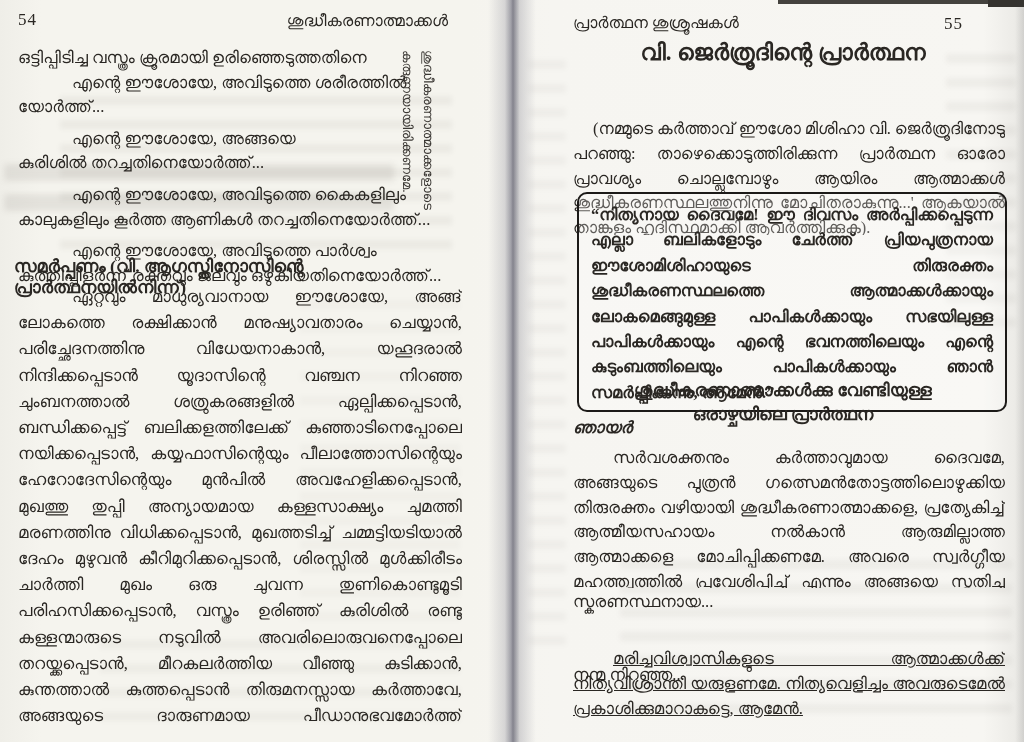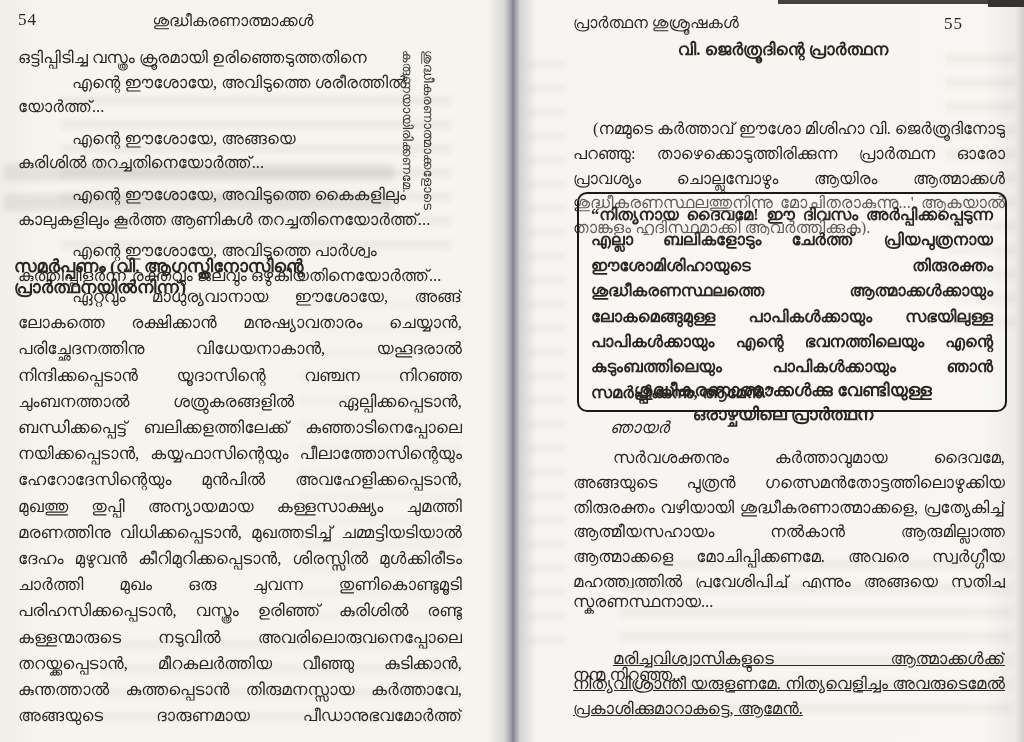--- a/index.html
+++ b/index.html
@@ -7,49 +7,49 @@
     position:relative;
     width:1024px;height:742px;
     background:linear-gradient(90deg,#efeee8 0%,#f5f4ee 4%,#f5f4ee 46%,#f6f5f1 54%,#f7f6f2 96%,#e9e8e4 100%);
     overflow:hidden;
     font-family:"Liberation Serif","DejaVu Serif",serif;
     color:#2a2723;
   }
   .abs{position:absolute;}
   
   .pagenum-left{left:18px;top:10px;font-size:17px;letter-spacing:1px;}
-  .runhead-left{left:18px;top:12px;width:430px;text-align:center;font-size:16px;}
+  .runhead-left{left:18px;top:12px;width:430px;text-align:right;font-size:16px;}
   .stanzas{left:18px;top:46px;width:438px;font-size:16.6px;line-height:24.6px;}
   .stanza{margin-bottom:7px;}
   .line.indent{padding-left:54px;}
   .sec-head-left{left:14px;top:256px;width:446px;text-align:left;font-weight:bold;font-size:17.6px;}
   .body-left{left:18px;top:284px;width:444px;height:446px;text-align:justify;
              text-indent:54px;font-size:16.8px;line-height:26.2px;overflow:hidden;}
   .vertical-note{left:312px;top:133px;width:210px;height:44px;
                  transform:rotate(90deg);transform-origin:50% 50%;
                  font-size:13.2px;line-height:21px;color:#3a3733;text-align:left;}
   .vertical-note .vline{display:block;white-space:nowrap;}
   
   .gutter{left:488px;top:0;width:48px;height:742px;pointer-events:none;
     background:linear-gradient(90deg,rgba(110,110,125,0) 0%,rgba(120,120,135,.25) 35%,
       rgba(90,90,108,.55) 48%,rgba(70,70,88,.65) 52%,rgba(120,120,135,.28) 66%,rgba(110,110,125,0) 100%);}
   .top-strip{left:778px;top:0;width:246px;height:4px;background:#44423e;}
   .top-strip-corner{left:988px;top:0;width:36px;height:7px;background:#35332f;}
   .right-edge{right:0;top:0;width:9px;height:742px;background:linear-gradient(90deg,rgba(0,0,0,0) 0%,rgba(60,60,65,.14) 100%);}
   
   .runhead-right{left:573px;top:14px;font-size:16px;}
   .pagenum-right{left:944px;top:14px;font-size:17px;letter-spacing:1px;}
-  .title-right{left:563px;top:40px;width:440px;text-align:center;font-weight:bold;font-size:17px;}
+  .title-right{left:563px;top:40px;width:440px;text-align:center;font-weight:bold;font-size:23px;}
   .intro-right{left:573px;top:74px;width:432px;height:118px;text-align:justify;
                text-indent:20px;font-size:16.4px;line-height:24.8px;overflow:hidden;margin-top:43px;}
   .prayer-box{left:577px;top:192px;width:402px;border:2.5px solid #1c1a18;border-radius:10px;
               padding:8px 12px 5px 12px;font-weight:bold;font-size:16.4px;line-height:25.4px;
               text-align:justify;background:rgba(255,255,255,.25);}
   .sec-head-right{left:563px;top:360px;width:440px;text-align:center;font-weight:bold;font-size:17.6px;line-height:24px;margin-top:18px;}
-  .day-label{left:573px;top:418px;font-weight:normal;font-style:italic;font-size:16.6px;margin-left:37px;}
+  .day-label{left:573px;top:418px;font-weight:bold;font-style:italic;font-size:16.6px;}
   .para-sunday{left:573px;top:446px;width:432px;height:142px;text-align:justify;
                text-indent:40px;font-size:16.6px;line-height:24.8px;overflow:hidden;}
   .cue-1{left:573px;top:592px;font-size:16.6px;}
   .cue-2{left:573px;top:618px;font-size:16.6px;margin-top:47px;}
   .para-closing{left:573px;top:646px;width:432px;height:84px;text-align:justify;
                 text-indent:40px;font-size:16.6px;line-height:25px;overflow:hidden;text-decoration:underline;}
   
   .bleed{pointer-events:none;filter:blur(2.6px);
     background:repeating-linear-gradient(180deg,rgba(125,120,112,.5) 0px,rgba(125,120,112,.5) 9px,rgba(0,0,0,0) 9px,rgba(0,0,0,0) 24px);}
   .b1{left:60px;top:96px;width:392px;height:168px;opacity:.16;}

